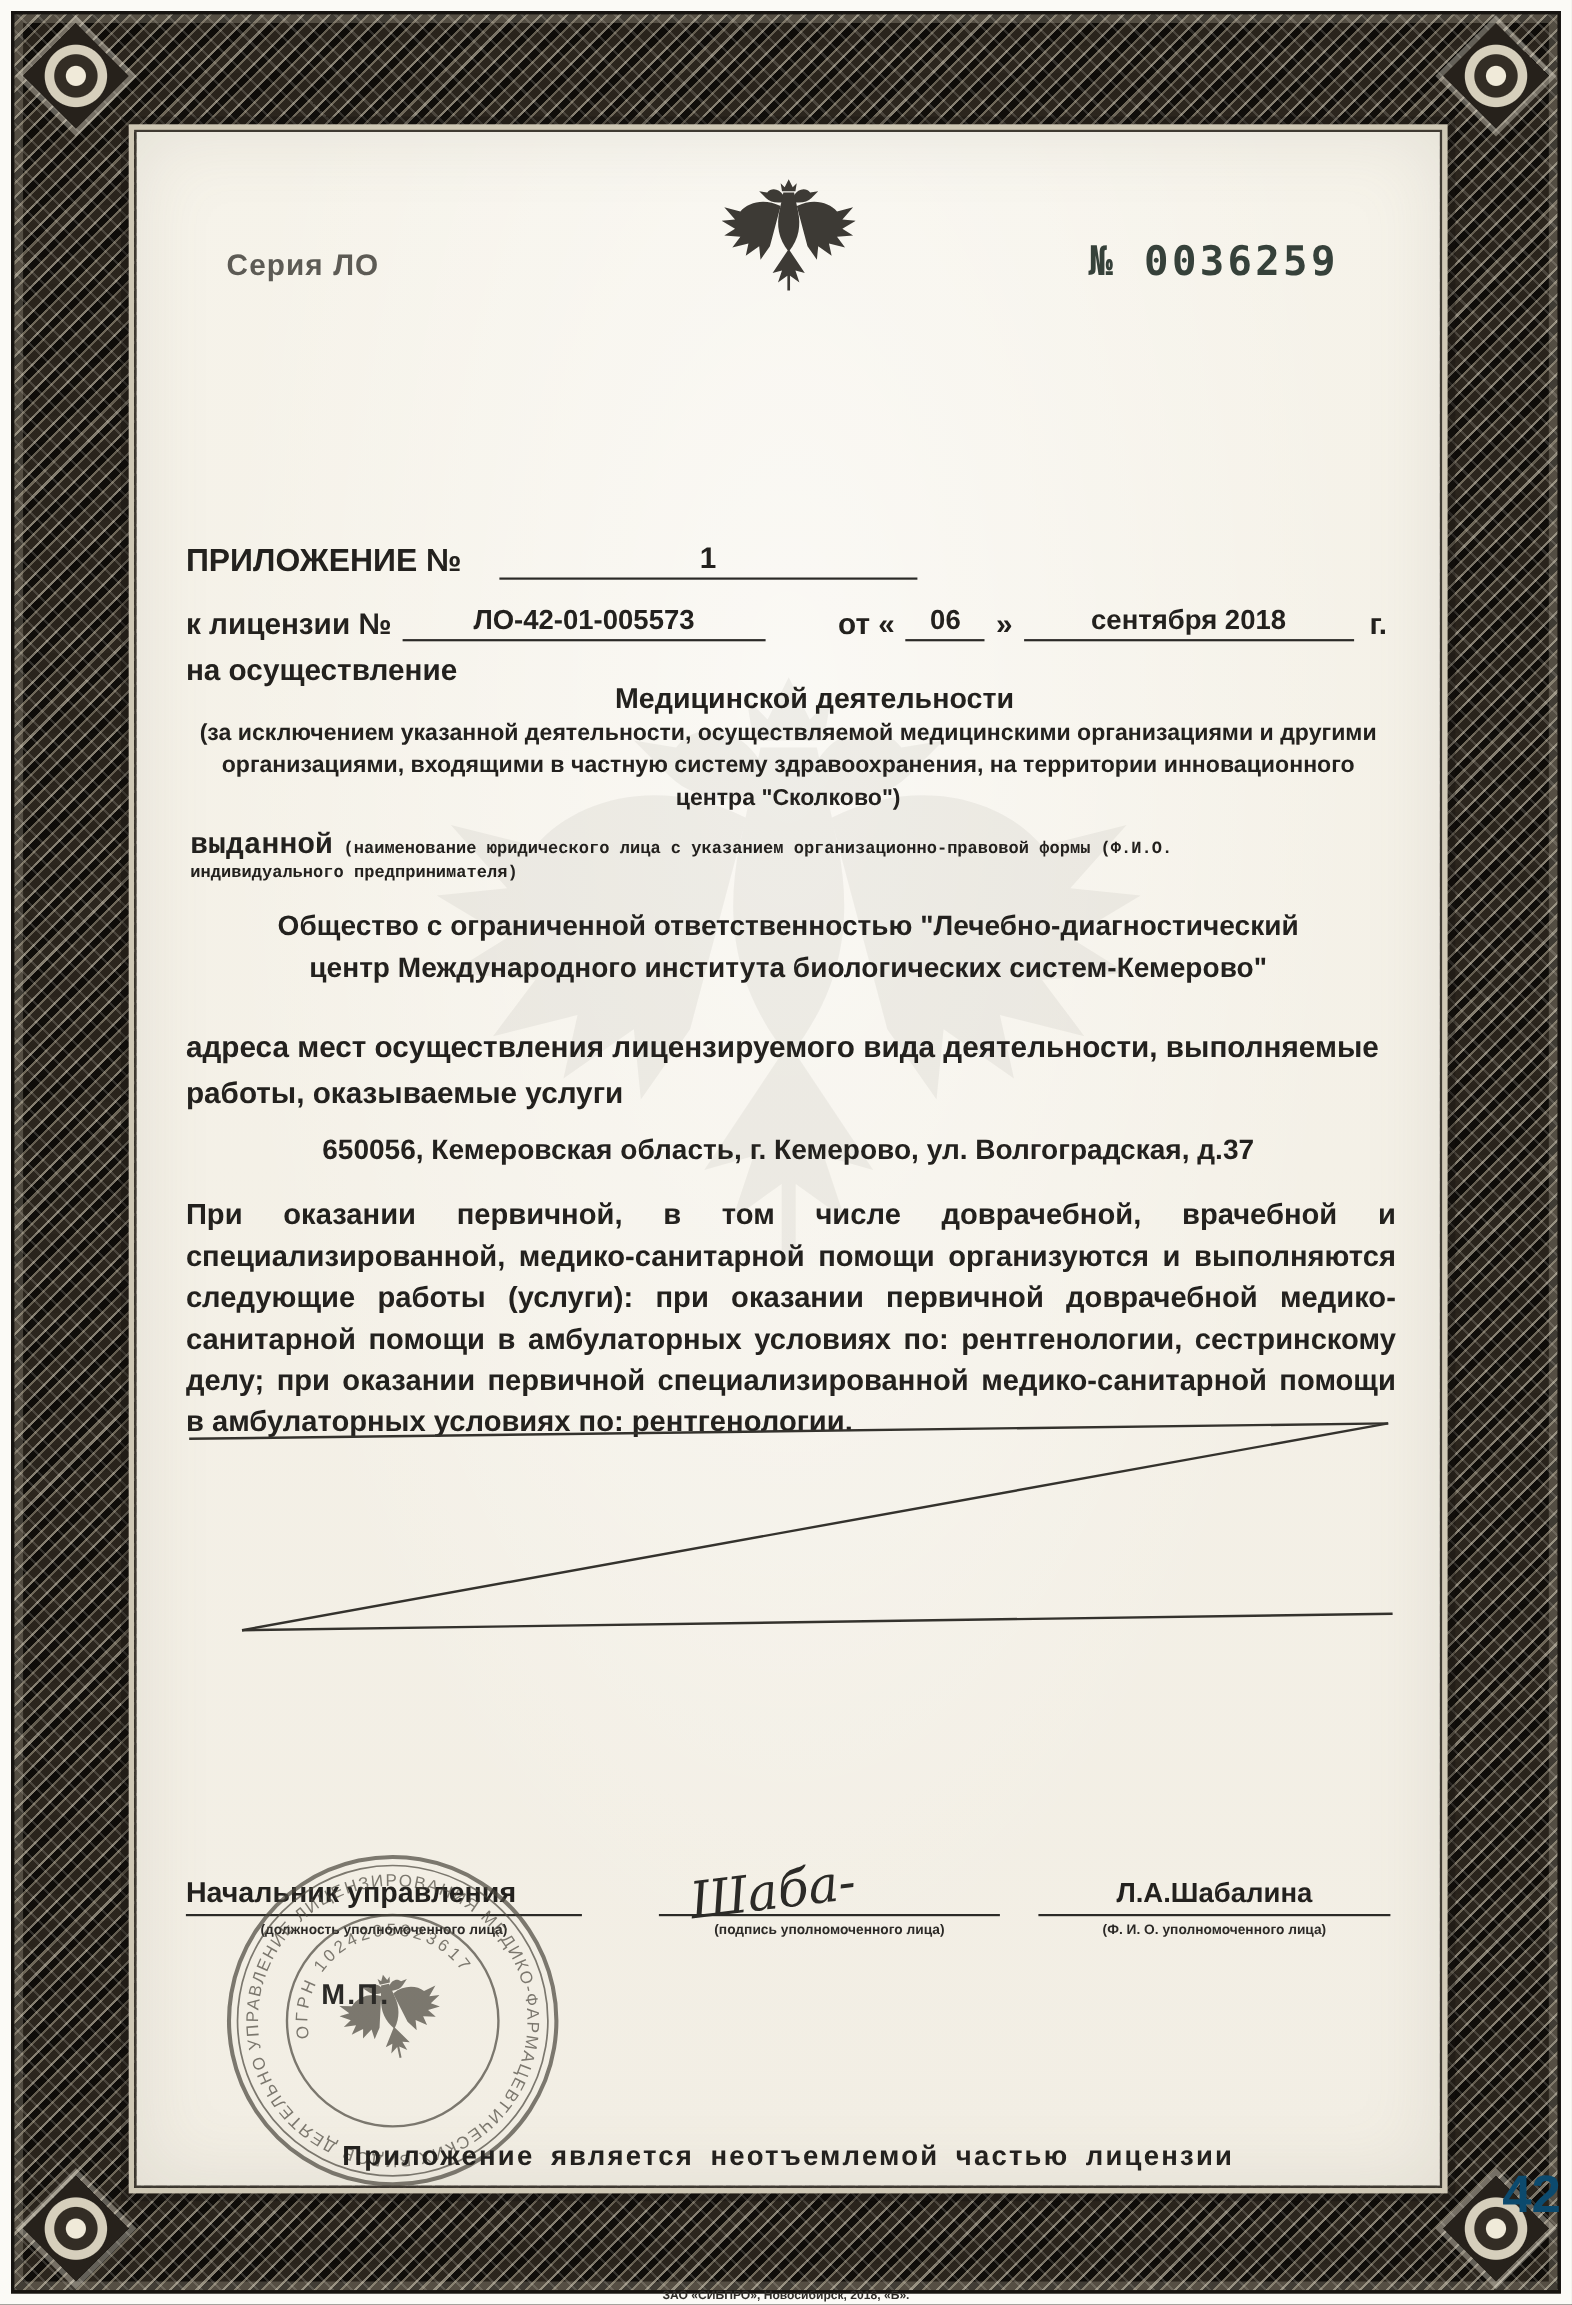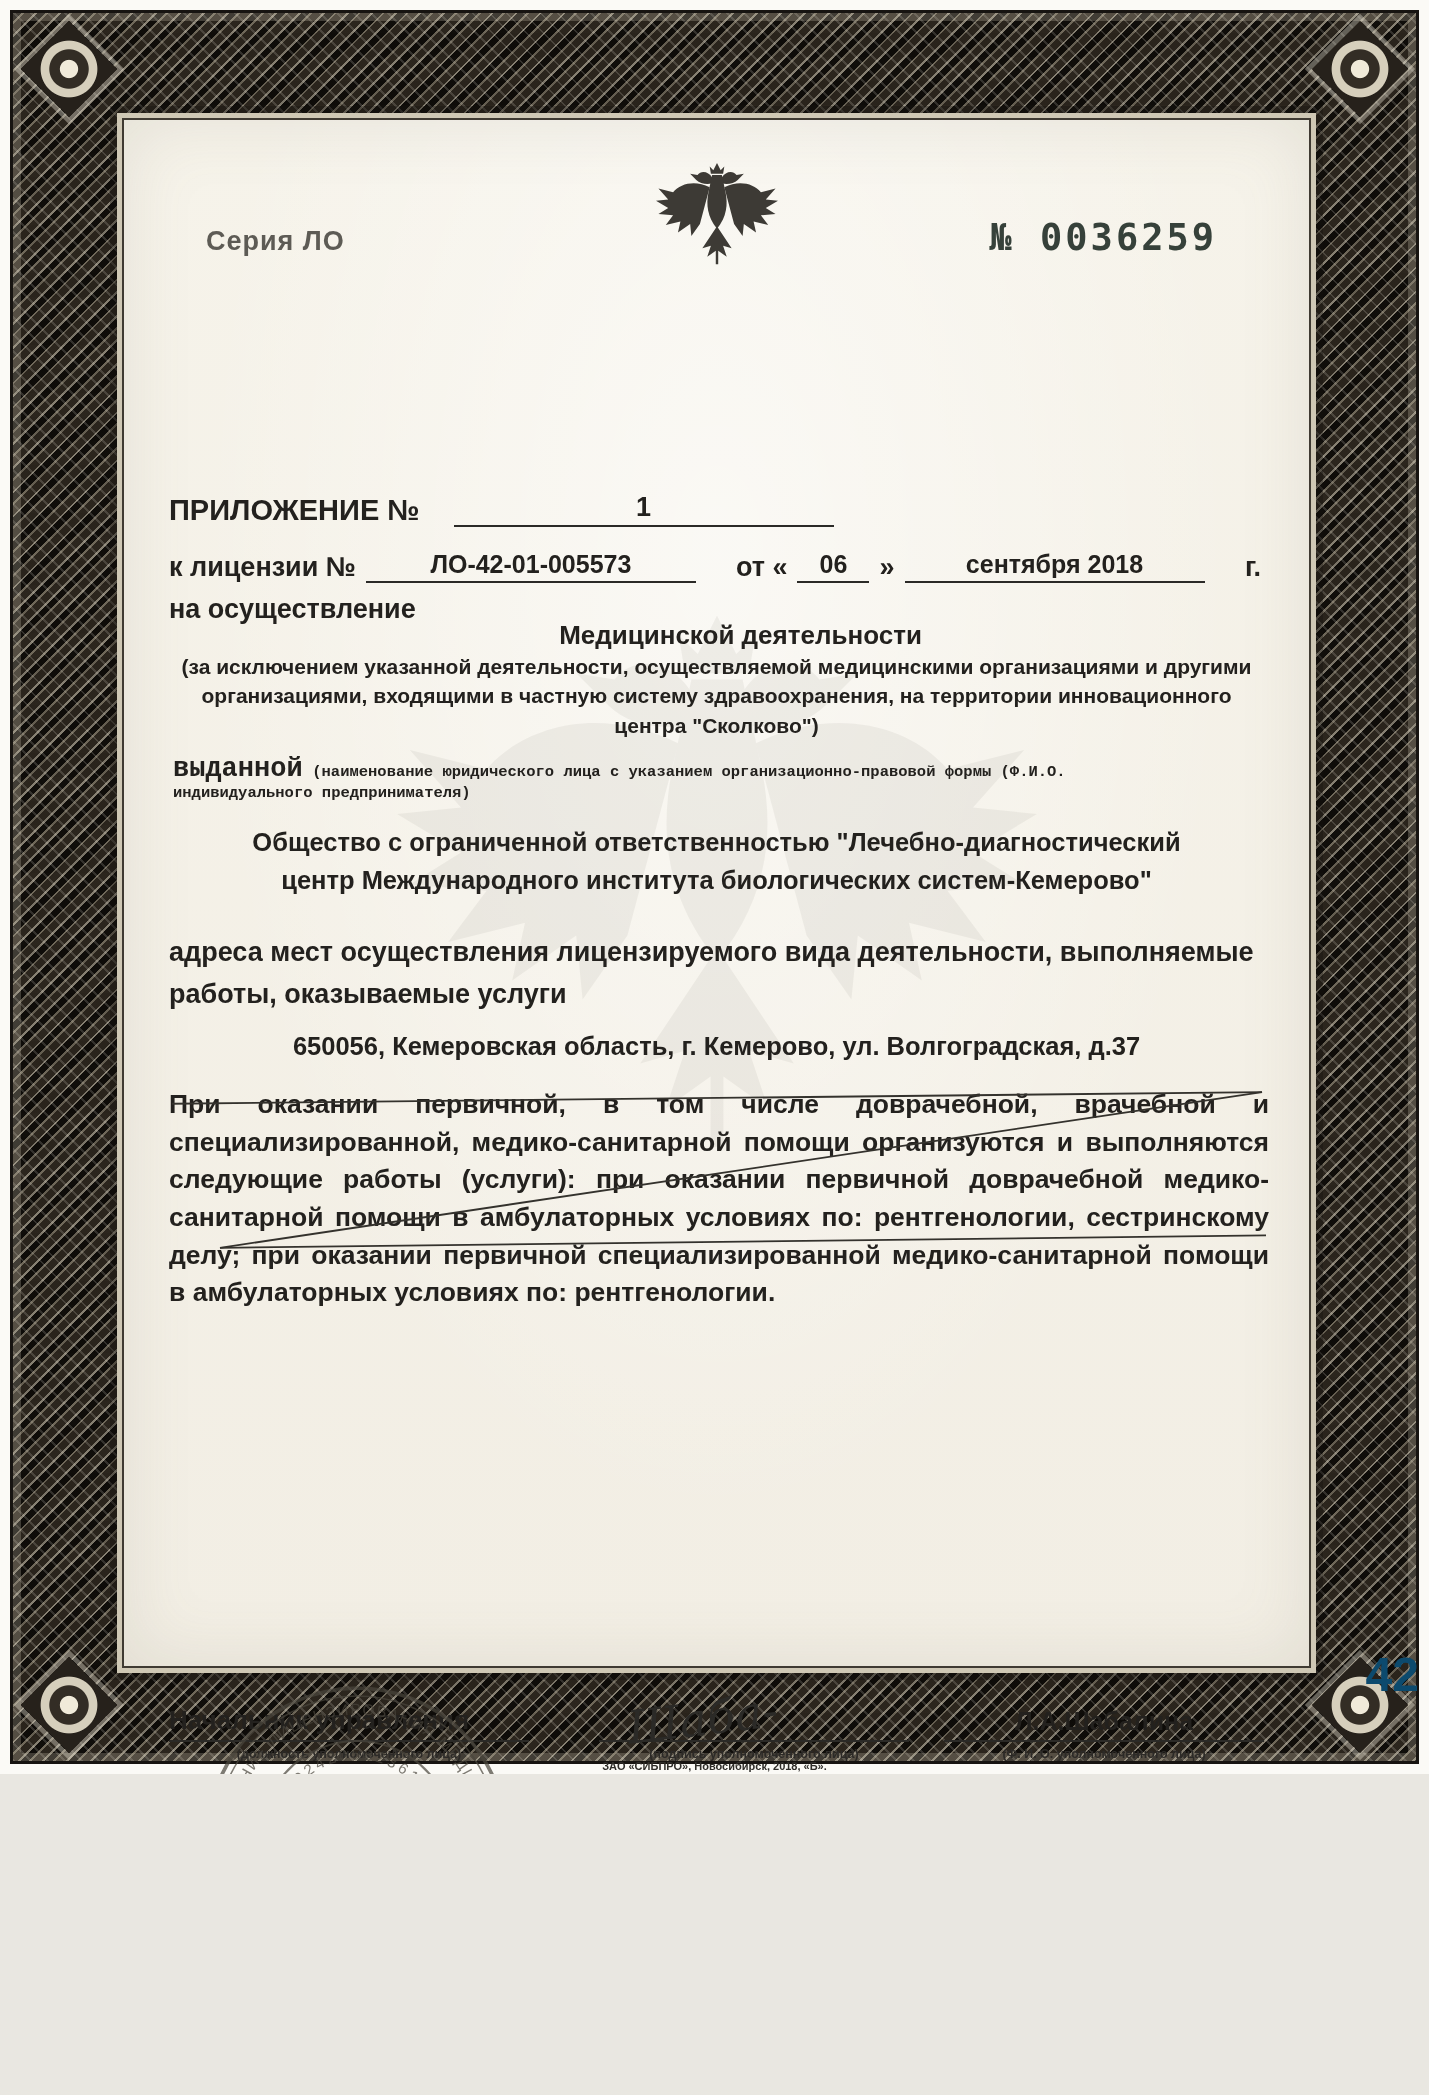--- a/index.html
+++ b/index.html
@@ -1,17 +1,17 @@
 <!DOCTYPE html>
 <html><head>
 <meta charset="utf-8">
 <style>
   * { box-sizing: border-box; margin: 0; padding: 0; }
   body { background:#e9e7e1; font-family:"Liberation Sans", sans-serif; }
-  .page { position:relative; width:1429px; height:1774px; background:#fbfaf6; overflow:hidden; }
+  .page { position:relative; width:1429px; height:2095px; background:#fbfaf6; overflow:hidden; }
 
   
   .border-frame{
     position:absolute; inset:10px;
     background:
       repeating-linear-gradient(45deg, rgba(244,239,226,0.16) 0 2px, rgba(0,0,0,0) 2px 12px),
       repeating-linear-gradient(135deg, rgba(12,10,7,0.92) 0 6px, rgba(152,144,124,0.55) 6px 8px, rgba(42,36,28,0.92) 8px 15px, rgba(206,199,179,0.5) 15px 17px),
       repeating-linear-gradient(0deg, #3c362e 0 24px, #241f1a 24px 48px);
     background-color:#2b2620;
     border:3px solid #171411;
@@ -45,21 +45,21 @@
   .doc-number{ right:92px; top:96px; font-family:"DejaVu Sans Mono", monospace; font-size:37px; font-weight:700; color:#36413a; letter-spacing:3px; }
 
   .title{ left:0; right:0; top:228px; text-align:center; font-size:27px; font-weight:700; line-height:1.42; letter-spacing:.5px; }
 
   .appendix-row{ left:45px; right:60px; top:372px; display:flex; align-items:flex-end; font-size:29px; font-weight:700; }
   .appendix-value{ margin-left:34px; width:380px; text-align:center; font-size:27px; border-bottom:2px solid #2b2a27; padding-bottom:2px; }
 
   .license-row{ left:45px; right:48px; top:430px; display:flex; align-items:flex-end; gap:10px; font-size:27px; font-weight:700; }
   .u{ border-bottom:2px solid #2b2a27; text-align:center; padding-bottom:2px; }
   .lic-number{ width:330px; font-size:25px; }
-  .lic-from{ margin-left:30px; }
+  .lic-from{ margin-left:56px; }
   .lic-day{ width:72px; font-size:25px; }
   .lic-date{ width:300px; font-size:25px; }
   .lic-year{ margin-left:auto; }
 
   .intro{ left:45px; top:474px; font-size:27px; font-weight:700; }
   .activity-type{ left:0; right:0; top:500px; text-align:center; font-size:26px; font-weight:700;padding-left:48px; }
   .exception{ left:50%; transform:translateX(-50%); top:532px; width:1080px; text-align:center; font-size:21px; font-weight:600; line-height:1.4; }
 
   .issued{ left:49px; top:634px; width:1010px;font-family:Liberation Mono, monospace; }
   .issued-label{ font-size:27px; font-weight:700; }

